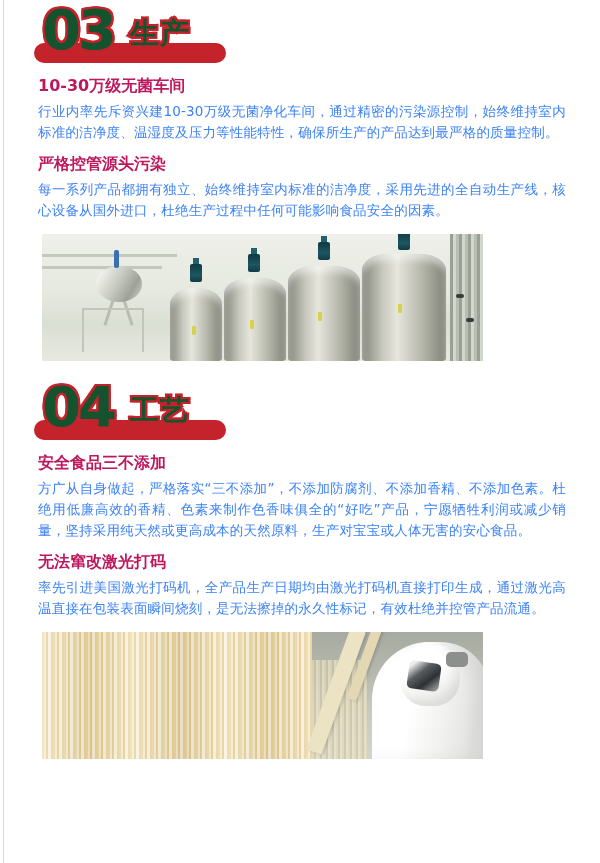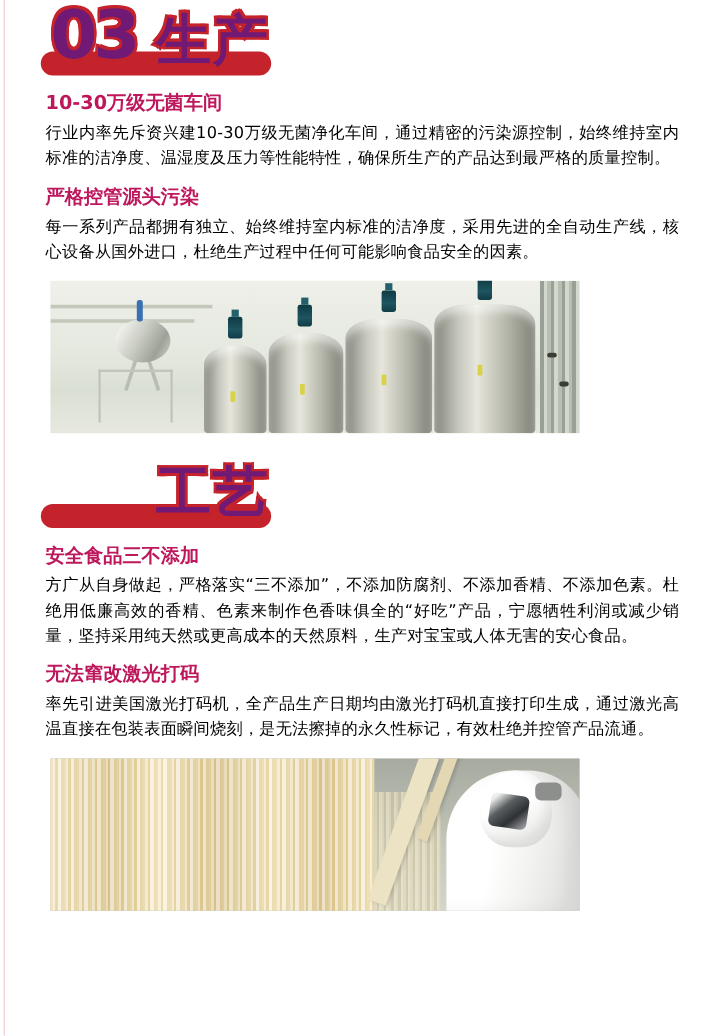--- a/index.html
+++ b/index.html
@@ -6,36 +6,36 @@
   .page{
     position:relative;width:600px;height:863px;margin:0 auto;background:#fff;
     overflow:hidden;font-family:"DejaVu Sans","Liberation Sans",sans-serif;
   }
   .left-line{position:absolute;left:3px;top:0;width:1px;height:863px;background:#f2cdcd;}
 
   
   .badge{position:relative;height:56px;width:210px;margin:0 0 14px 34px;}
   .badge .bar{position:absolute;left:0;top:37px;width:192px;height:20px;border-radius:10px;background:#c4232c;}
   .badge .num,.badge .ttl{
-    position:absolute;font-weight:bold;color:#701a75;
+    position:absolute;font-weight:bold;color:#14532d;
     -webkit-text-stroke:4px #c4232c;paint-order:stroke fill;
     text-shadow:-2px -2px 0 #c4232c,2px -2px 0 #c4232c,-2px 2px 0 #c4232c,2px 2px 0 #c4232c,
                  0 -2px 0 #c4232c,0 2px 0 #c4232c,-2px 0 0 #c4232c,2px 0 0 #c4232c;
   }
   .badge .num{left:8px;top:-6px;font-size:56px;line-height:60px;letter-spacing:-3px;}
-  .badge .ttl{left:96px;top:4px;font-size:46px;line-height:46px;letter-spacing:1px;}
+  .badge .ttl{left:96px;top:4px;font-size:29px;line-height:46px;letter-spacing:1px;}
 
   
   .block-heading{
     margin:11px 34px 5px 38px;font-size:16px;line-height:20px;
     font-weight:bold;color:#be185d;
   }
   .block-heading.first{margin-top:8px;}
   .block-body{
-    margin:0 34px 0 38px;font-size:13.5px;line-height:21px;color:#000000;
+    margin:0 34px 0 38px;font-size:13.5px;line-height:21px;color:#3b82f6;
     text-align:justify;letter-spacing:0.2px;
   }
 
   
   .photo{position:relative;overflow:hidden;margin:13px 0 0 42px;width:441px;height:127px;}
   .ph1{background:linear-gradient(180deg,#eef0e9 0%,#e6e9e0 45%,#dadfd3 72%,#e7e9e1 100%);}
   .ph1 .hpipe{position:absolute;height:3px;background:#c3c8bb;}
   .ph1 .kettle{position:absolute;left:54px;top:32px;width:46px;height:36px;border-radius:50%;
     background:linear-gradient(120deg,#f4f4ef 10%,#c9ccc2 45%,#9da197 75%,#d6d8cf);}
   .ph1 .kettle-handle{position:absolute;left:72px;top:16px;width:5px;height:18px;background:#3a6fb0;border-radius:2px;}
@@ -116,20 +116,21 @@
 
       <div class="pipes"></div>
       <div class="valve" style="left:414px;top:60px;"></div>
       <div class="valve" style="left:424px;top:84px;"></div>
     </div>
   </section>
 
   <section style="margin-top:22px;">
     <div class="badge">
       <div class="bar"></div>
+      <span class="num">04</span>
       <span class="ttl">工艺</span>
     </div>
 
 
     <h3 class="block-heading">安全食品三不添加</h3>
     <p class="block-body">方广从自身做起，严格落实“三不添加”，不添加防腐剂、不添加香精、不添加色素。杜绝用低廉高效的香精、色素来制作色香味俱全的“好吃”产品，宁愿牺牲利润或减少销量，坚持采用纯天然或更高成本的天然原料，生产对宝宝或人体无害的安心食品。</p>
 
     <h3 class="block-heading">无法窜改激光打码</h3>
     <p class="block-body">率先引进美国激光打码机，全产品生产日期均由激光打码机直接打印生成，通过激光高温直接在包装表面瞬间烧刻，是无法擦掉的永久性标记，有效杜绝并控管产品流通。</p>
 

